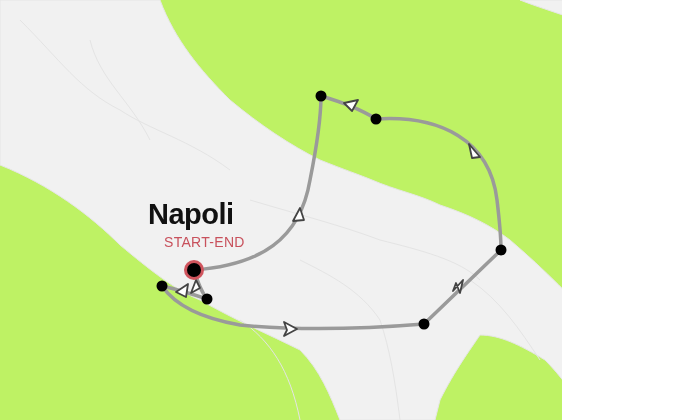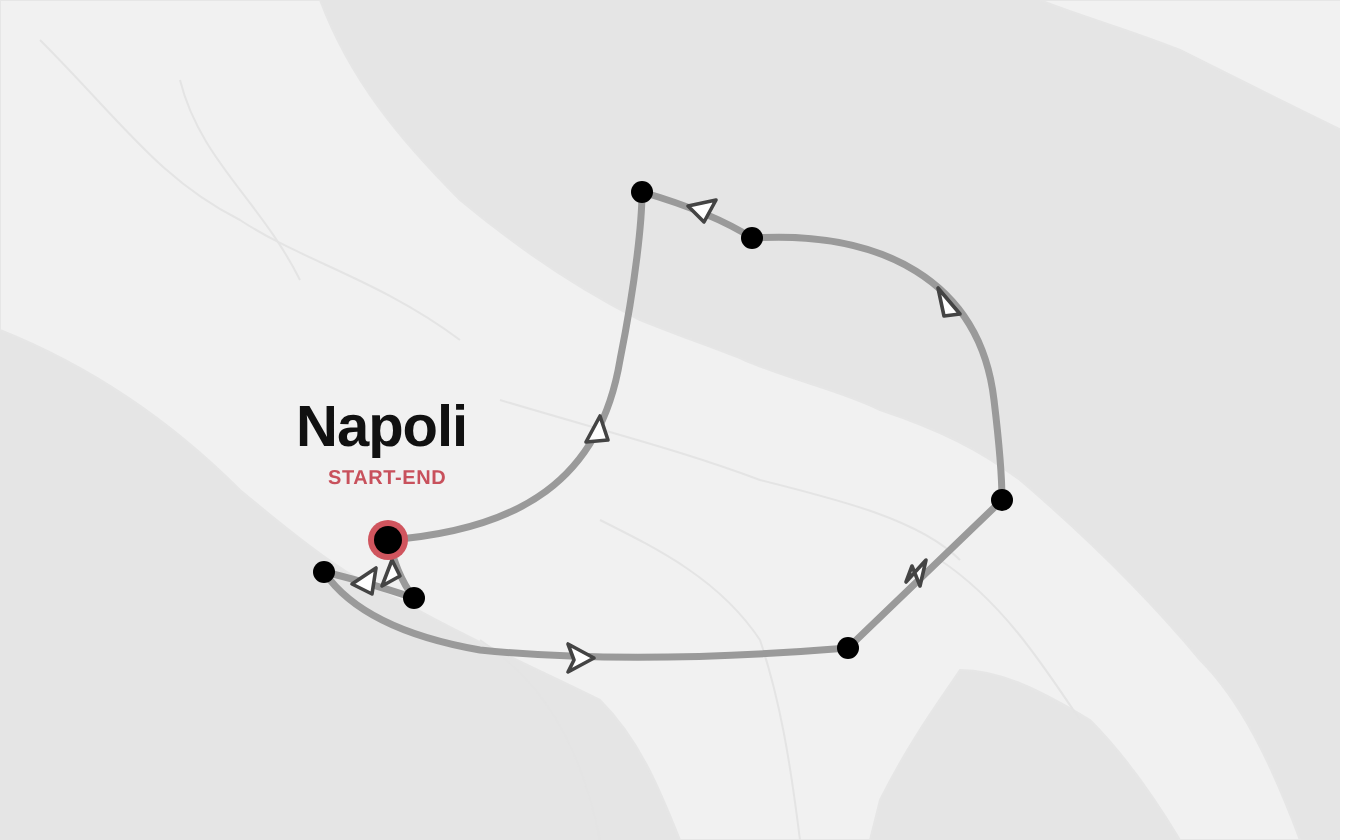--- a/index.html
+++ b/index.html
@@ -1,19 +1,19 @@
 <!DOCTYPE html>
 <html><head>
 <meta charset="utf-8">
 <style>
   html,body{margin:0;padding:0;background:#fff;}
-  #map{position:relative;width:670px;height:420px;overflow:hidden;background:#e5e5e5;font-family:"Liberation Sans",sans-serif;}
+  #map{position:relative;width:562px;height:420px;overflow:hidden;background:#bef264;font-family:"Liberation Sans",sans-serif;}
   svg{position:absolute;left:0;top:0;}
   .city-name{position:absolute;left:148px;top:198px;font-size:29px;font-weight:bold;color:#111;letter-spacing:-0.5px;}
-  .city-sub{position:absolute;left:164px;top:234px;font-size:10px;font-weight:bold;color:#c8515c;letter-spacing:0.3px;}
+  .city-sub{position:absolute;left:164px;top:234px;font-size:14px;font-weight:normal;color:#c8515c;letter-spacing:0.3px;}
 </style>
 </head>
 <body>
 
 <div id="map">
   <svg width="681" height="420" viewBox="0 0 681 420">
 
     <g fill="#f1f1f1" stroke="#e6e6e6" stroke-width="1">
       <path d="M0,0 L160,0 C175,40 200,70 230,100 C260,125 290,145 320,160 C345,170 360,175 372,180 C395,190 420,195 440,205 C470,215 490,225 510,240 C545,270 575,300 600,330 C620,350 635,380 650,420 L590,420 C575,395 560,375 545,360 C520,345 500,335 480,335 C470,350 455,370 440,400 L435,420 L340,420 C330,395 320,370 300,350 C270,335 235,320 200,300 C175,290 150,270 120,245 C90,215 50,185 0,165 Z"></path>
       <path d="M520,0 L681,0 L681,70 C650,55 620,40 590,25 C565,15 540,8 520,0 Z"></path>

